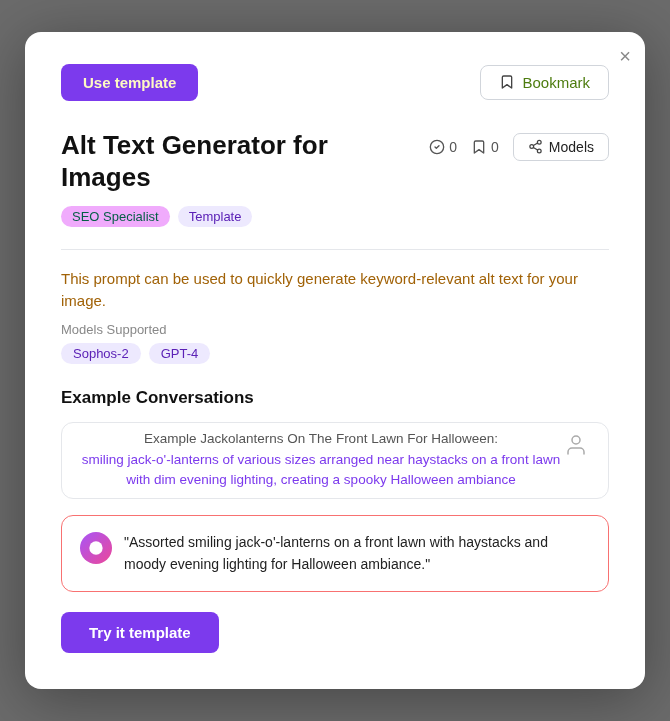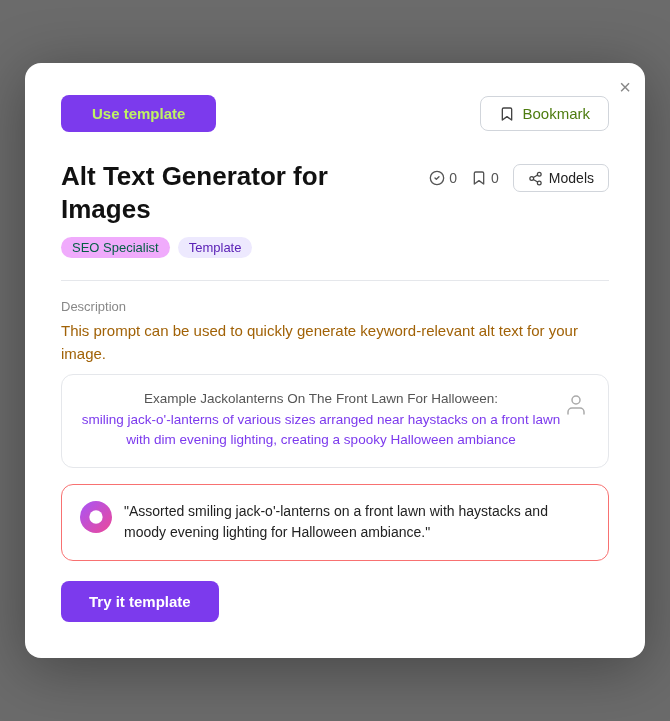--- a/index.html
+++ b/index.html
@@ -32,24 +32,24 @@
       box-shadow: 0 10px 60px rgba(0,0,0,0.35);
     }
     .modal-top-bar {
       display: flex;
       justify-content: space-between;
       align-items: center;
       margin-bottom: 28px;
     }
     .use-template-btn {
       background: #7c3aed;
-      color: #bef264;
+      color: #fef9c3;
       border: none;
       border-radius: 8px;
-      padding: 10px 31px;
+      padding: 10px 22px;
       font-size: 15px;
       font-weight: 600;
       cursor: pointer;
     }
     .bookmark-btn {
       display: flex;
       align-items: center;
       gap: 7px;
       border: 1.5px solid #d1d5db;
       background: #fff;
@@ -159,21 +159,21 @@
     }
     .example-conversations-heading {
       font-size: 17px;
       font-weight: 700;
       color: #111;
       margin-bottom: 14px;
     }
     .conversation-box {
       border: 1.5px solid #e5e7eb;
       border-radius: 12px;
-      padding: 16px 18px;
+      padding: 8px 18px;
       margin-bottom: 16px;
       position: relative;
       background: #fff;
     }
     .conversation-header {
       display: flex;
       justify-content: space-between;
       align-items: flex-start;
     }
     .conversation-prompt {
@@ -293,26 +293,33 @@
 
     
     <div class="tags">
       <span class="tag tag-seo">SEO Specialist</span>
       <span class="tag tag-template">Template</span>
     </div>
 
     <div class="divider"></div>
 
     
-    <p class="section-label">Description</p>
     <p class="description-text">This prompt can be used to quickly generate keyword-relevant alt text for your image.</p>
 
     
-
-    
+    <div class="models-section">
+      <p class="section-label">Models Supported</p>
+      <div class="model-tags">
+        <span class="model-tag">Sophos-2</span>
+        <span class="model-tag">GPT-4</span>
+      </div>
+    </div>
+
+    
+    <h2 class="example-conversations-heading">Example Conversations</h2>
 
     
     <div class="conversation-box">
       <div class="conversation-header">
         <div style="flex:1;">
           <p class="conversation-prompt">Example Jackolanterns On The Front Lawn For Halloween:</p>
           <a class="conversation-link" href="#">smiling jack-o'-lanterns of various sizes arranged near haystacks on a front lawn with dim evening lighting, creating a spooky Halloween ambiance</a>
         </div>
         <div class="user-icon-placeholder">
           <svg width="24" height="24" viewBox="0 0 24 24" fill="none" stroke="#aaa" stroke-width="1.5" stroke-linecap="round" stroke-linejoin="round">

